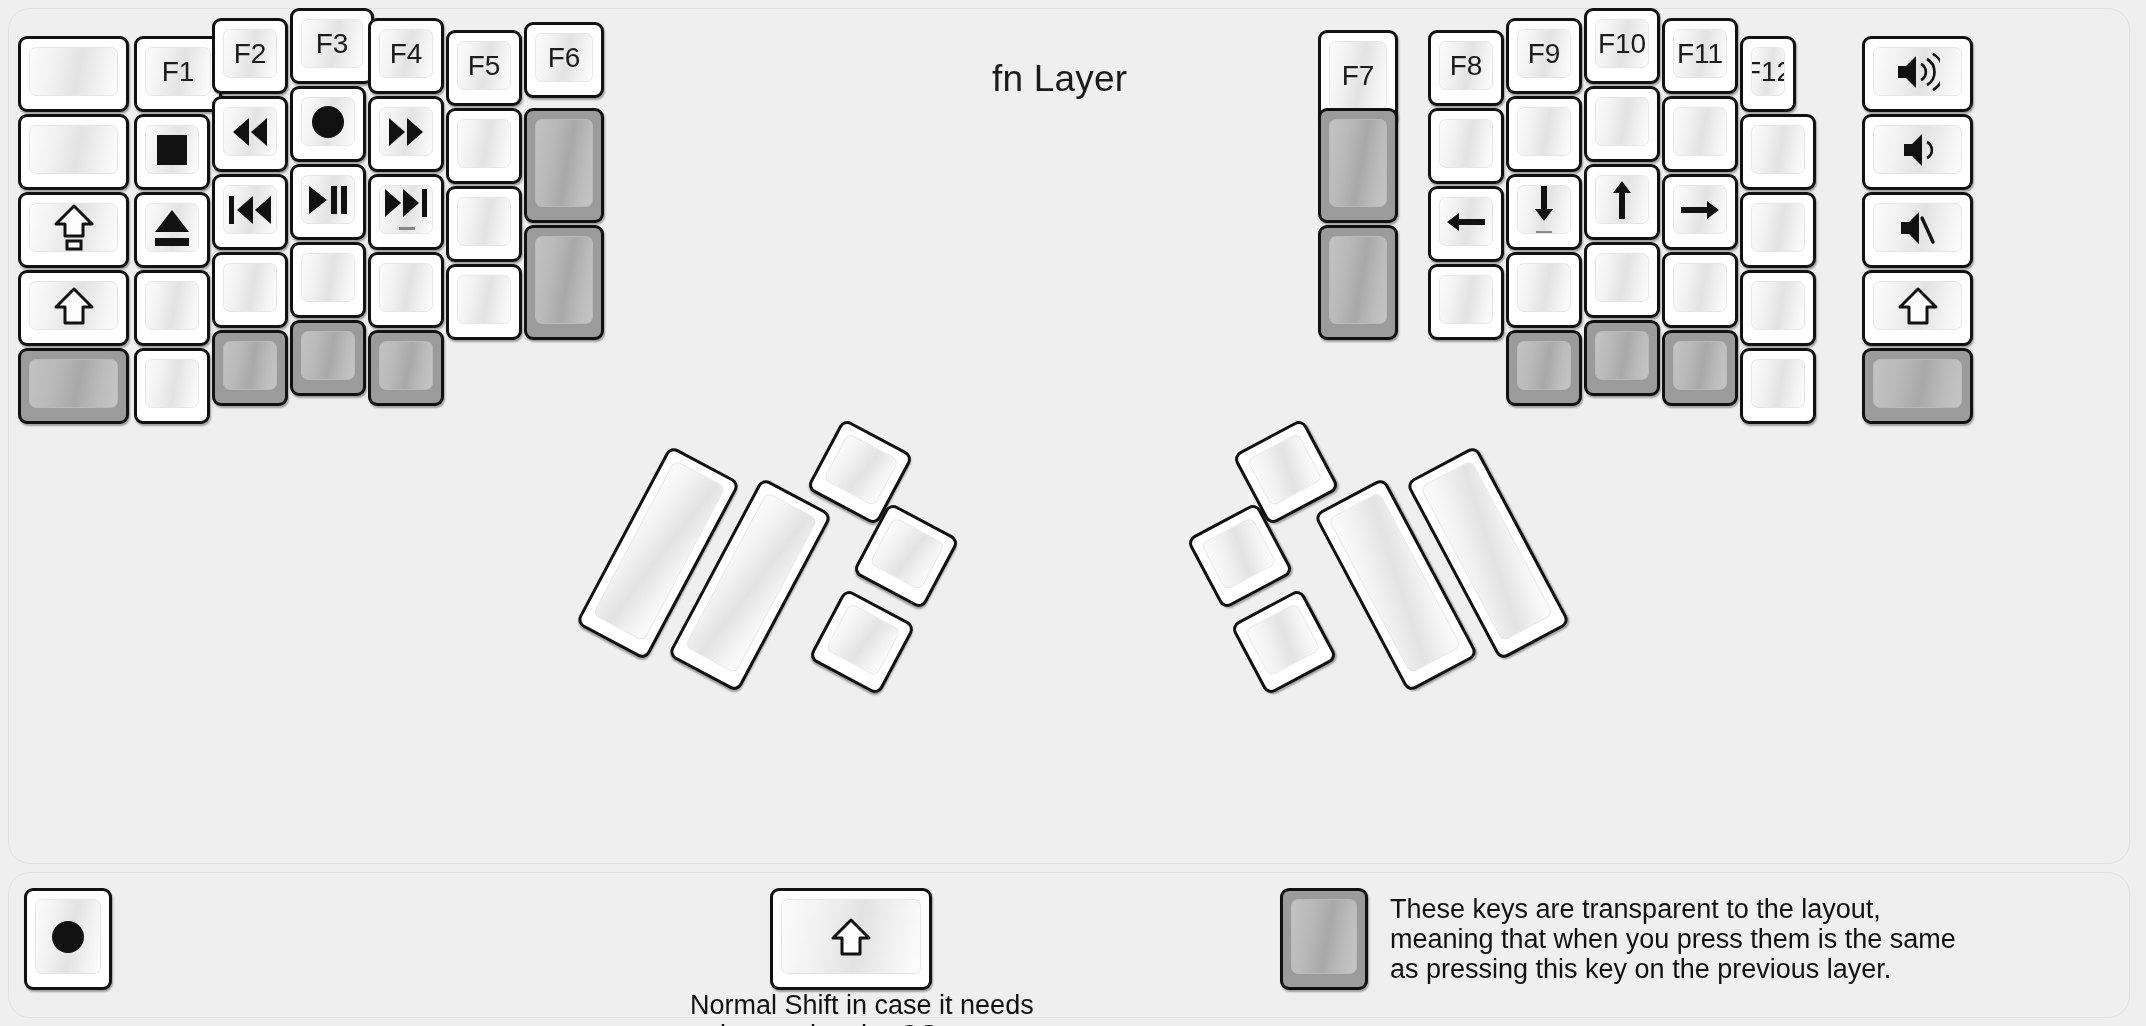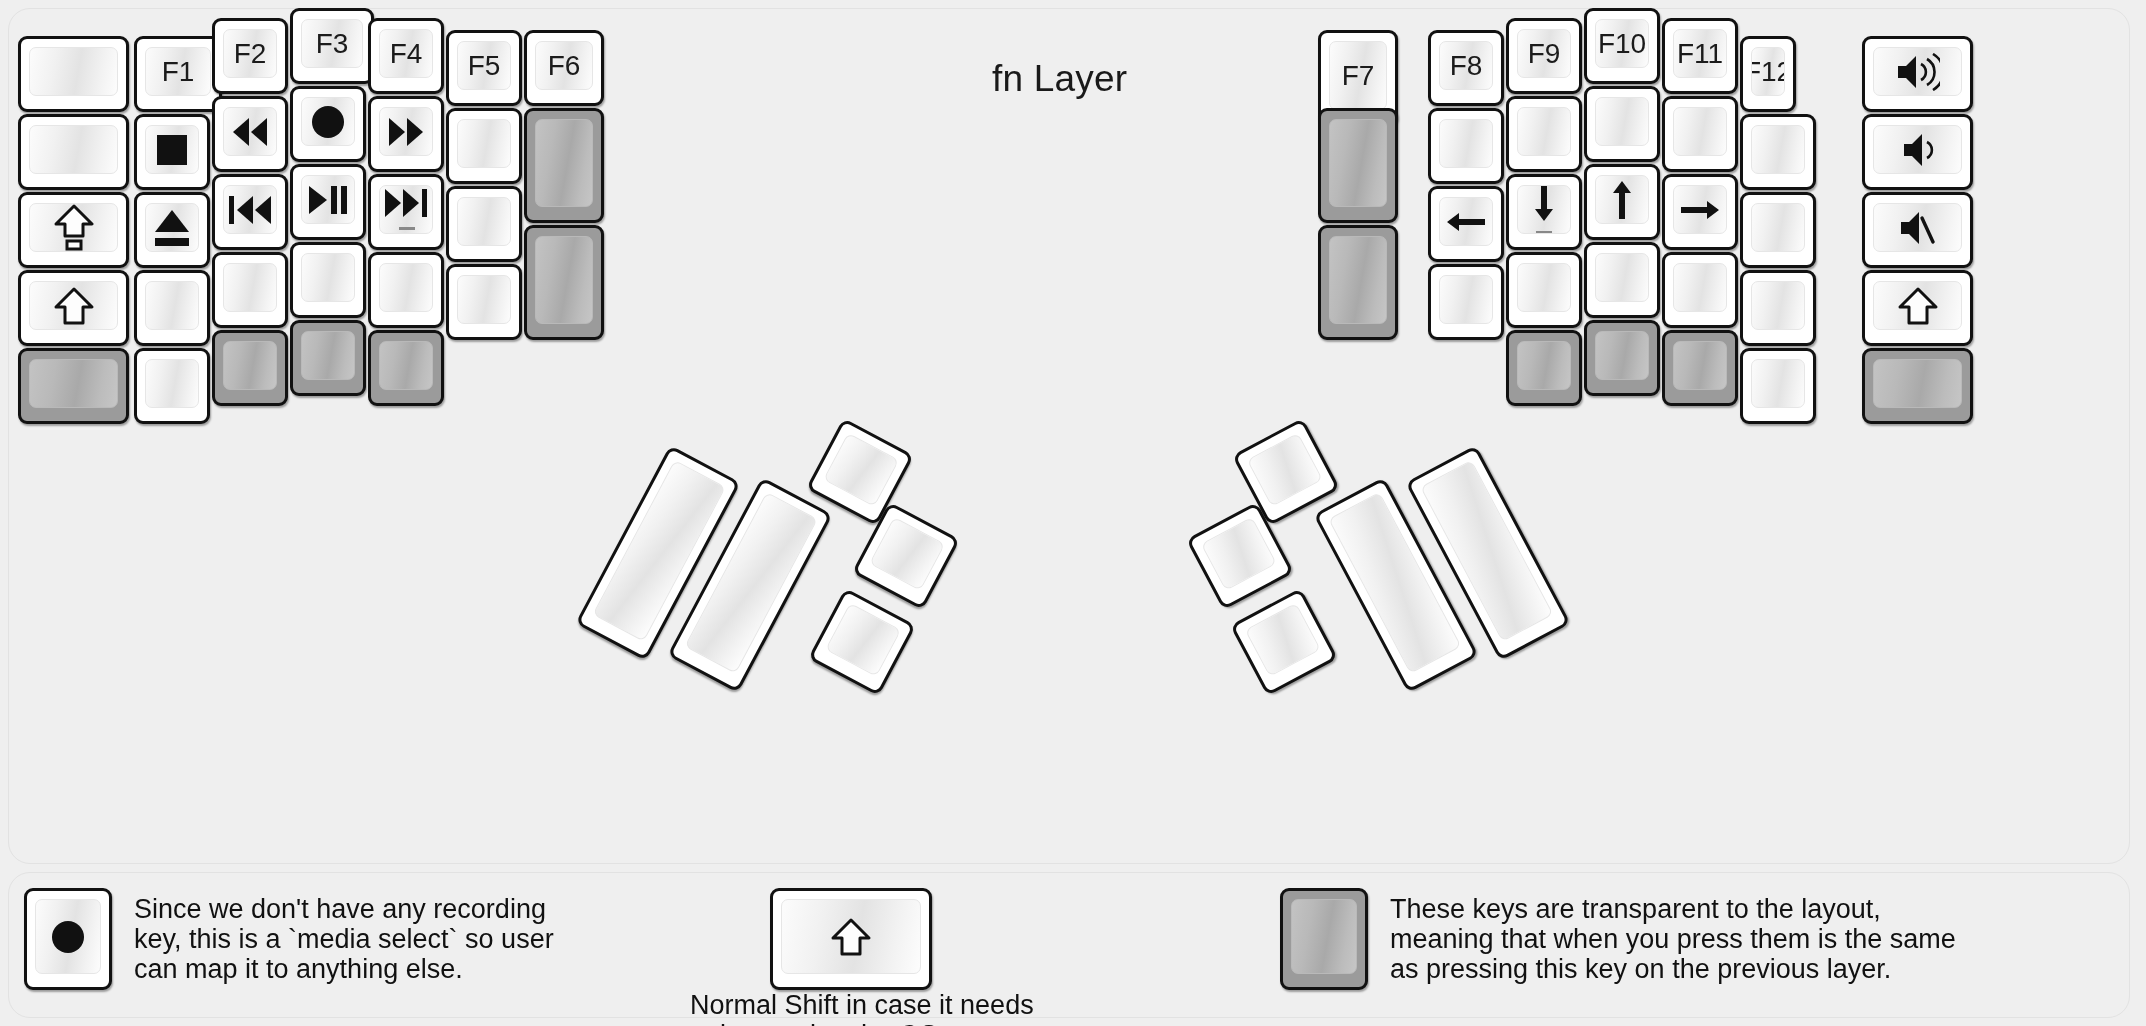--- a/index.html
+++ b/index.html
@@ -254,21 +254,21 @@
       </div>
       <div class="key" style="left: 446px; top: 108px; width: 76px; height: 76px;">
         <div class="cap"></div>
       </div>
       <div class="key" style="left: 446px; top: 186px; width: 76px; height: 76px;">
         <div class="cap"></div>
       </div>
       <div class="key" style="left: 446px; top: 264px; width: 76px; height: 76px;">
         <div class="cap"></div>
       </div>
-      <div class="key" style="left: 524px; top: 30px; width: 80px; height: 76px;">
+      <div class="key" style="left: 524px; top: 22px; width: 80px; height: 76px;">
         <div class="cap">
           <span class="lbl">F6</span>
         </div>
       </div>
       <div class="key trans" style="left: 524px; top: 108px; width: 80px; height: 115px;">
         <div class="cap"></div>
       </div>
       <div class="key trans" style="left: 524px; top: 225px; width: 80px; height: 115px;">
         <div class="cap"></div>
       </div>
@@ -469,23 +469,20 @@
       <div class="legend-item" style="left: 24px; top: 888px;">
         <div class="key" style="left: 0px; top: 0px; width: 88px; height: 102px; position: relative;">
           <div class="cap">
             <span class="glyph">
               <svg width="36" height="36" viewBox="0 0 36 36">
                 <circle cx="18" cy="18" r="16" fill="#111"></circle>
               </svg>
             </span>
           </div>
         </div>
-        <div class="legend-copy">Since we don't have any recording
-key, this is a `media select` so user
-can map it to anything else.</div>
       </div>
       <div class="legend-item" style="left: 668px; top: 888px; flex-direction: column;">
         <div class="key" style="left: 0px; top: 0px; width: 162px; height: 102px; position: relative;">
           <div class="cap">
             <span class="glyph">
               <svg width="44" height="42" viewBox="0 0 44 42">
                 <path d="M22 4 L40 22 L31 22 L31 38 L13 38 L13 22 L4 22 Z" fill="#fdfdfd" stroke="#111" stroke-width="3" stroke-linejoin="round"></path>
               </svg>
             </span>
           </div>

